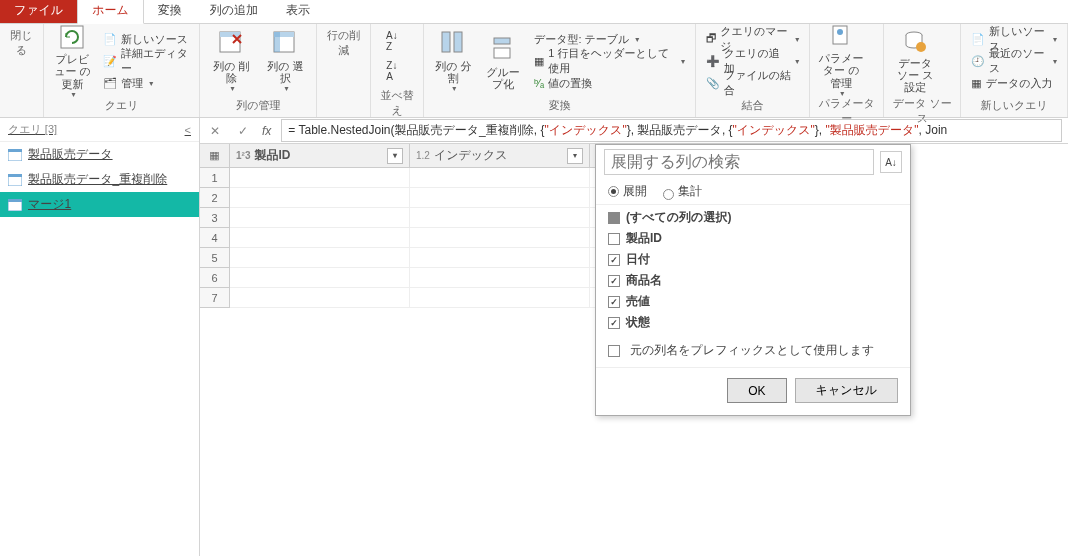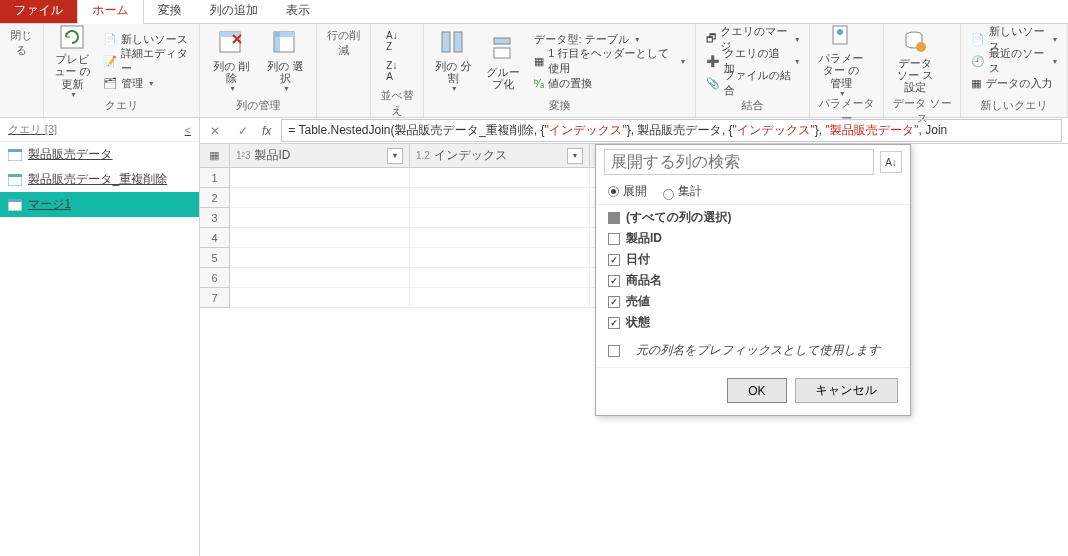--- a/index.html
+++ b/index.html
@@ -330,21 +330,21 @@
             <div class="rownum">1</div>
             <div class="rownum">2</div>
             <div class="rownum">3</div>
             <div class="rownum">4</div>
             <div class="rownum">5</div>
             <div class="rownum">6</div>
             <div class="rownum">7</div>
           </div>
       </div>
       <div id="gridcols" style="display:flex;">
-          <div style="width: 180px;">
+          <div style="width: 180px; font-weight: bold;">
             <div class="col-head">
               <span class="type">1²3</span>
               <span>製品ID</span>
               <span class="dd">▾</span>
             </div>
             <div class="cell"></div>
             <div class="cell"></div>
             <div class="cell"></div>
             <div class="cell"></div>
             <div class="cell"></div>
@@ -423,21 +423,21 @@
             <span class="chk">✓</span>
             <span>売値</span>
           </div>
           <div class="chk-row">
             <span class="chk">✓</span>
             <span>状態</span>
           </div>
           <div class="chk-row"></div>
         </div>
       <div class="popup-row" style="padding:8px 12px;">
-        <label style="display:flex;align-items:center;gap:16px;font-style:italic;">
+        <label style="display:flex;align-items:center;gap:10px;">
             <span class="chk"></span>
             <span>元の列名をプレフィックスとして使用します</span>
           </label>
       </div>
       <div class="popup-footer">
         <button class="btn primary">OK</button>
         <button class="btn">キャンセル</button>
       </div>
     </div>
   </div>

